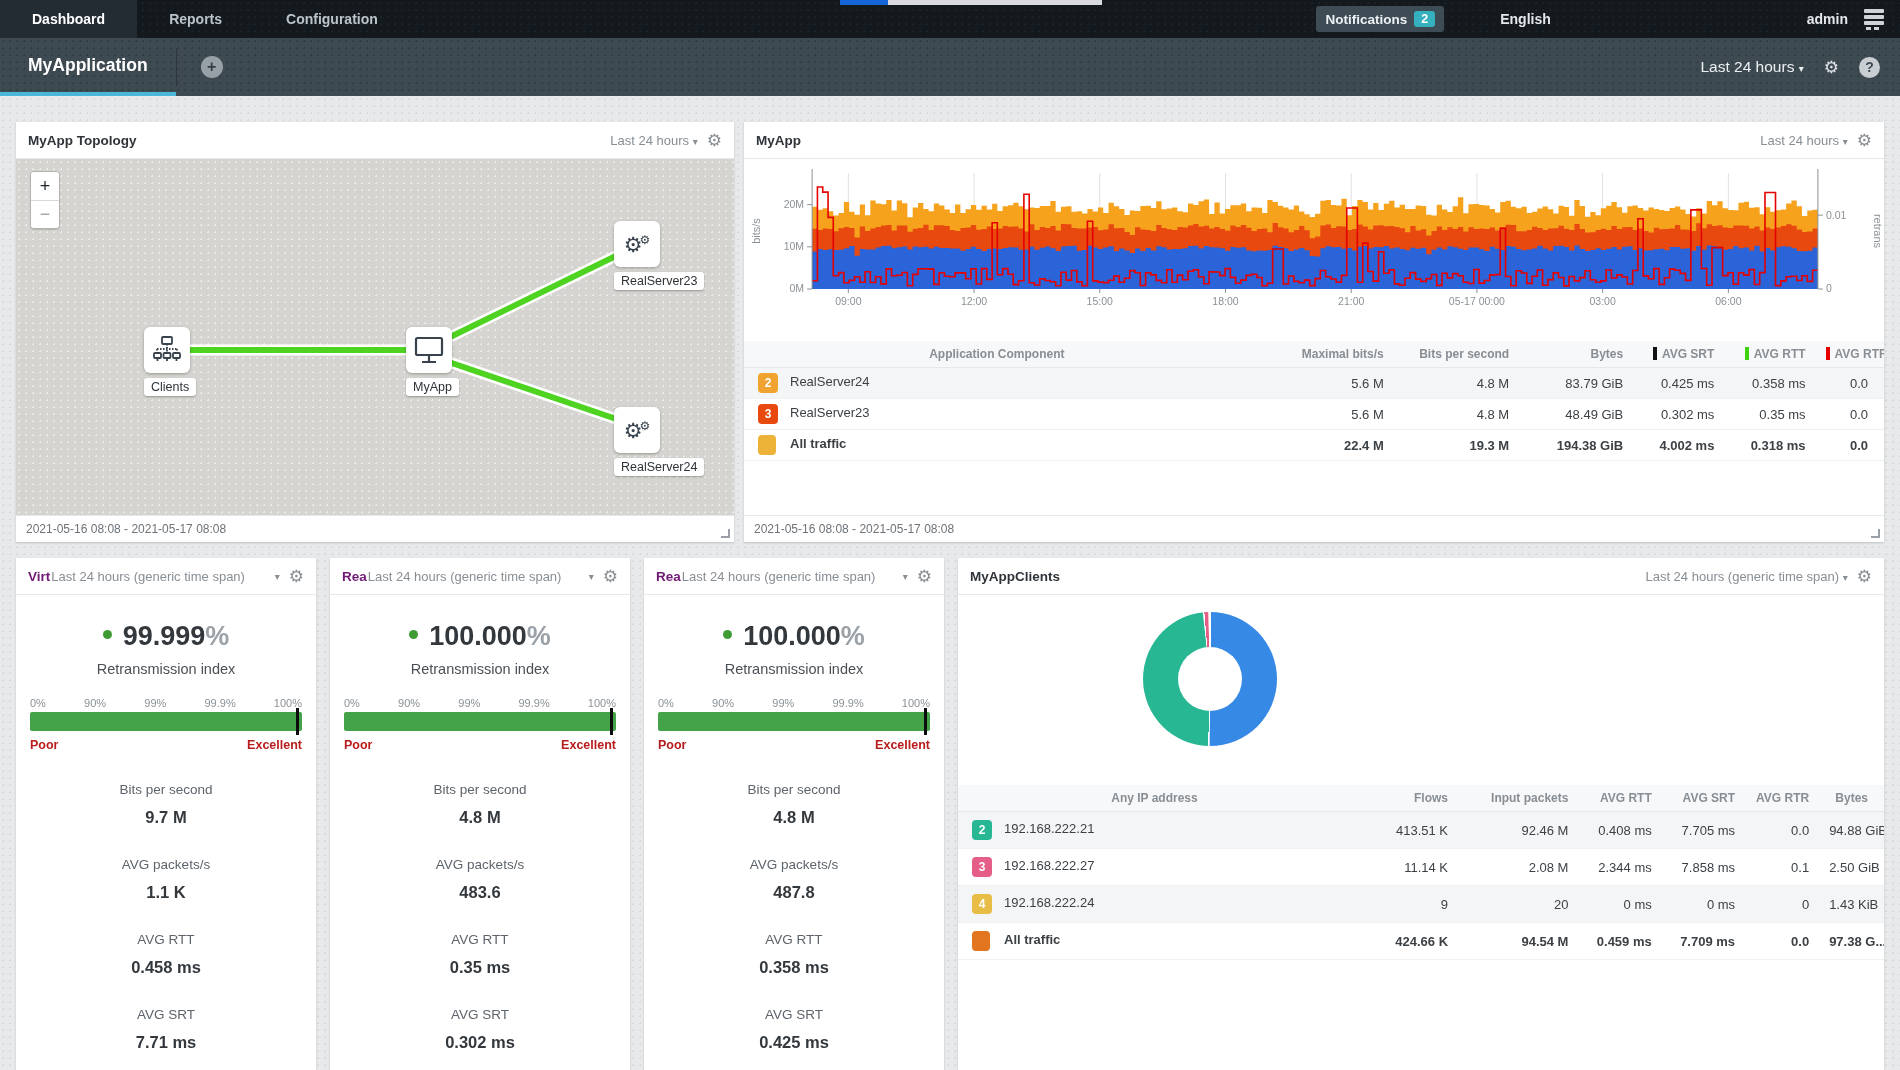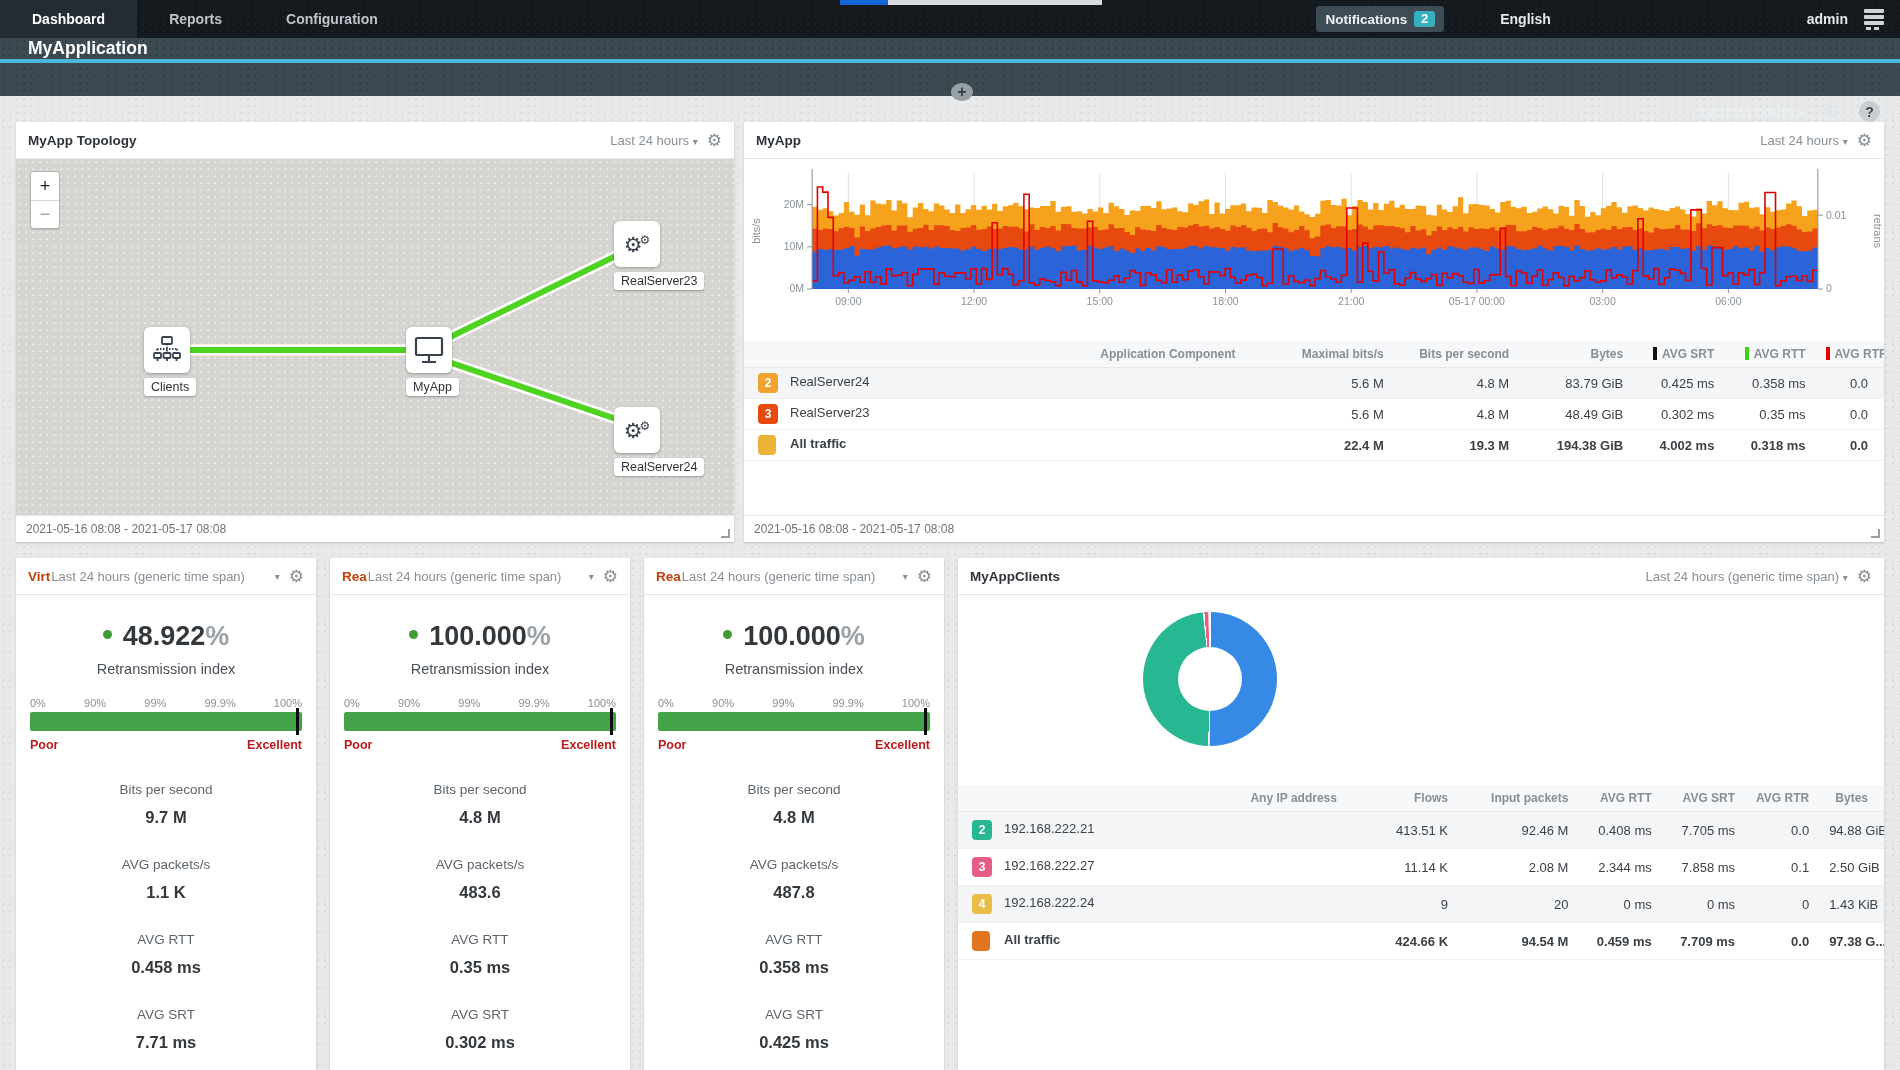--- a/index.html
+++ b/index.html
@@ -18,21 +18,21 @@
   .nav-right { margin-left:auto; display:flex; align-items:center; padding-right:14px; }
   .notif-btn { background:#3e4c56; border-radius:3px; padding:5px 9px; display:flex; align-items:center; gap:7px;
                color:#eef1f3; font-weight:bold; font-size:13.5px; cursor:pointer; }
   .notif-badge { background:#35b0bf; color:#fff; border-radius:3px; padding:1px 7px; font-size:12.5px; }
   .nav-lang { margin-left:56px; font-weight:bold; color:#e3e8eb; cursor:pointer; }
   .nav-user { margin-left:256px; font-weight:bold; color:#e3e8eb; cursor:pointer; }
   .menu-icon { margin-left:14px; cursor:pointer; display:flex; }
 
   
   .subbar { height:58px; background:#3e4a52; display:flex; align-items:stretch;
-            background-image:radial-gradient(rgba(20,30,38,.35) 1px, transparent 1px); background-size:7px 7px;flex-direction:column; }
+            background-image:radial-gradient(rgba(20,30,38,.35) 1px, transparent 1px); background-size:7px 7px; }
   .app-tab { padding:0 28px; display:flex; align-items:center; color:#fff; font-weight:bold; font-size:17.5px;
              border-bottom:4px solid #4cb8d9; cursor:pointer; }
   .subbar-sep { width:1px; background:#2d363d; margin:10px 0; }
   .plus-circle { width:22px; height:22px; border-radius:50%; background:#97a0a6; color:#343d44; font-weight:bold;
                  font-size:16px; display:flex; align-items:center; justify-content:center; align-self:center; margin-left:24px; cursor:pointer; }
   .subbar-right { margin-left:auto; display:flex; align-items:center; gap:20px; padding-right:20px; color:#eceff1; font-size:15.5px; }
   .caret { font-size:10px; color:inherit; }
   .gear { font-size:17px; color:#dfe3e6; cursor:pointer; }
   .help-circle { width:21px; height:21px; border-radius:50%; background:#c9ced3; color:#3e4a52; font-weight:bold;
                  font-size:14px; display:flex; align-items:center; justify-content:center; cursor:pointer; }
@@ -74,36 +74,36 @@
 
   
   .myapp-panel { flex:1; height:420px; }
   .chart-wrap { flex:0 0 178px; }
   .spacer { flex:1; }
 
   
   .dtable { width:100%; border-collapse:collapse; font-size:13px; table-layout:fixed; }
   .dtable th { color:#878e94; font-size:12px; font-weight:bold; text-align:right; padding:6px 10px;
                background:#f7f8f9; border-bottom:1px solid #e6e8ea; white-space:nowrap; overflow:hidden; }
-  .dtable th:first-child { text-align:right; padding-left:14px; }
+  .dtable th:first-child { text-align:center; padding-left:14px; }
   .dtable th:last-child, .dtable td:last-child { padding-right:16px; }
   .dtable td { padding:5px 10px; text-align:right; color:#3c4146; border-bottom:1px solid #eef0f1;
                white-space:nowrap; overflow:hidden; }
   .dtable td.name { text-align:left; padding-left:14px; }
   .clients-table td { padding:8px 10px; }
   .badge { display:inline-flex; width:20px; height:20px; border-radius:4px; color:#fff; font-weight:bold;
            font-size:12px; align-items:center; justify-content:center; margin-right:12px; vertical-align:middle; }
   .swatch { display:inline-block; width:18px; height:20px; border-radius:4px; margin-right:14px; vertical-align:middle; }
   .row-even { background:#f4f5f6; }
   .total td { font-weight:bold; border-top:1px solid #dfe2e4; }
   .chip { display:inline-block; width:4px; height:13px; margin-right:5px; vertical-align:-2px; }
 
   
   .kpi { width:300px; height:560px; }
-  .kpi-title { font-weight:bold; font-size:13.5px; color:#c2410c; }
+  .kpi-title { font-weight:bold; font-size:13.5px; color:#701a75; }
   .kpi-span { color:#878e94; font-size:13px; margin-left:1px; cursor:pointer; }
   .kpi-body { text-align:center; padding-top:26px; }
   .kpi-value { font-size:27px; font-weight:bold; color:#33383d; }
   .dot { display:inline-block; width:9px; height:9px; border-radius:50%; background:#3f9c35; vertical-align:6px; margin-right:11px; }
   .pct { color:#9aa1a7; }
   .kpi-index { font-size:14.5px; color:#4a5056; margin-top:9px; }
   .gauge { margin:20px 14px 0; }
   .gscale { display:flex; justify-content:space-between; font-size:11px; color:#8a9196; margin-bottom:3px; }
   .gbar { position:relative; height:19px; background:#44a248; border-radius:2px; }
   .gmark { position:absolute; right:3px; top:-4px; width:3px; height:27px; background:#0c0c0c; }
@@ -360,21 +360,21 @@
     <div class="p-head">
       <span class="kpi-title">Virt</span>
             <span class="kpi-span">Last 24 hours (generic time span)</span>
       <span class="p-right">
         <span class="caret">▾</span>
         <span class="gear">⚙</span>
       </span>
     </div>
     <div class="kpi-body">
       <div class="kpi-value">
-        <span class="dot"></span><span>48.922</span><span class="pct">%</span>
+        <span class="dot"></span><span>99.999</span><span class="pct">%</span>
       </div>
       <div class="kpi-index">Retransmission index</div>
       <div class="gauge">
         <div class="gscale">
                 <span>0%</span>
                 <span>90%</span>
                 <span>99%</span>
                 <span>99.9%</span>
                 <span>100%</span>
               </div>

